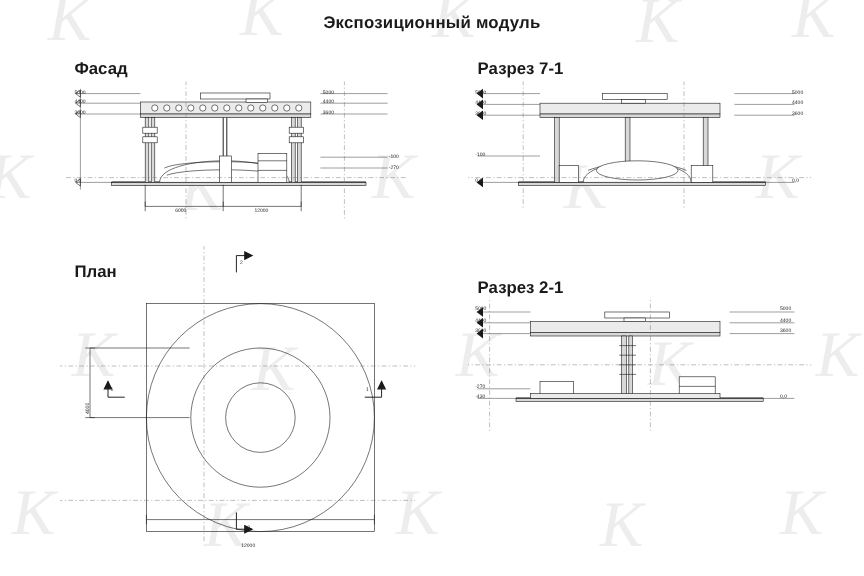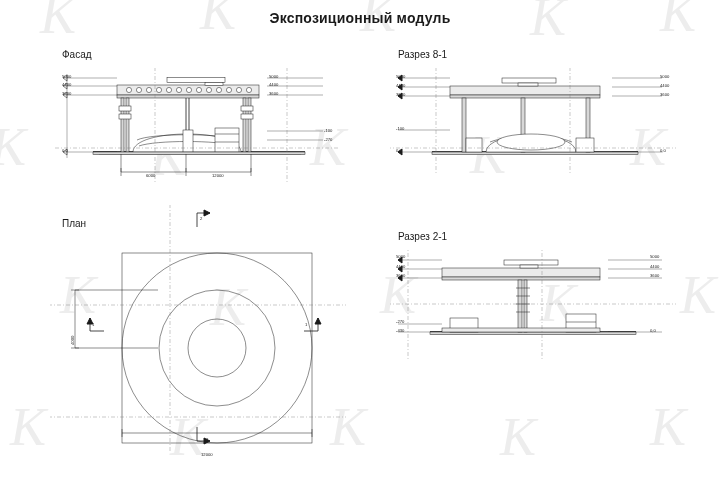--- a/index.html
+++ b/index.html
@@ -49,22 +49,22 @@
     left: 0;
     top: 10px;
     width: 720px;
     text-align: center;
     font-size: 14px;
     font-weight: bold;
     letter-spacing: 0.2px;
   }
   .view-label {
     position: absolute;
-    font-size: 10px;
-    font-weight: normal;
+    font-size: 14px;
+    font-weight: bold;
   }
   .dimtext {
     position: absolute;
     font-size: 4.2px;
     color: #222;
     white-space: nowrap;
     font-family: "Liberation Sans", sans-serif;
   }
   .rot {
     transform: rotate(-90deg);
@@ -213,21 +213,21 @@
     <div class="dimtext" style="left:62px; top:91px;">3600</div>
     <div class="dimtext" style="left:62px; top:148px;">0,0</div>
     <div class="dimtext" style="left:269px; top:74px;">5000</div>
     <div class="dimtext" style="left:269px; top:82px;">4400</div>
     <div class="dimtext" style="left:269px; top:91px;">3600</div>
     <div class="dimtext" style="left:324px; top:128px;">-100</div>
     <div class="dimtext" style="left:324px; top:137px;">-270</div>
     <div class="dimtext" style="left:146px; top:173px;">6000</div>
     <div class="dimtext" style="left:212px; top:173px;">12000</div>
 
-    <div class="view-label" style="left:398px; top:49px;">Разрез 8-1</div>
+    <div class="view-label" style="left:398px; top:49px;">Разрез 7-1</div>
 
     <svg width="290" height="110" style="position:absolute; left:390px; top:68px;">
       <g class="blk">
         <line class="lvl" x1="8" y1="10" x2="60" y2="10"></line>
         <line class="lvl" x1="8" y1="19" x2="60" y2="19"></line>
         <line class="lvl" x1="8" y1="28" x2="60" y2="28"></line>
         <line class="lvl" x1="8" y1="62" x2="60" y2="62"></line>
         <line class="lvl" x1="8" y1="84" x2="60" y2="84"></line>
         <path d="M8 10 l4 -3 l0 6 z" fill="#1a1a1a"></path>
         <path d="M8 19 l4 -3 l0 6 z" fill="#1a1a1a"></path>

